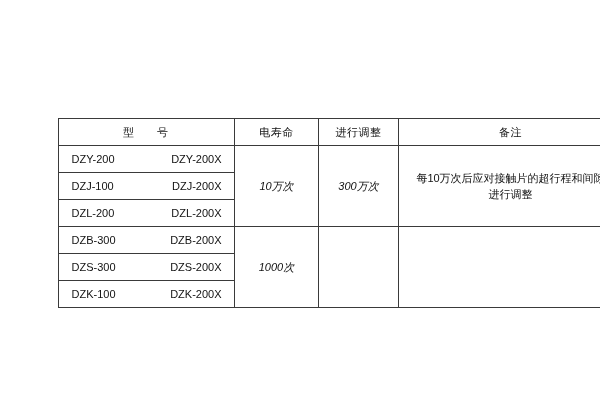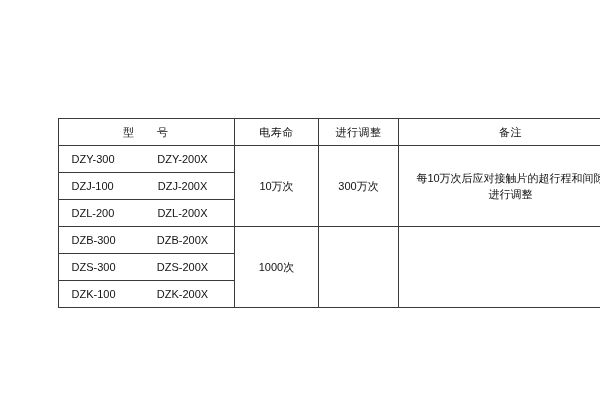--- a/index.html
+++ b/index.html
@@ -55,34 +55,35 @@
     white-space: nowrap;
   }
   .model-cell .m1 {
     display: inline-block;
     min-width: 72px;
     text-align: left;
   }
   .model-cell .m2 {
     display: inline-block;
     min-width: 78px;
-    text-align: center;
+    text-align: right;
   }
   .remark-cell {
     text-align: left;
     padding: 4px 0 4px 16px;
     vertical-align: top;
     line-height: 1.9;
   }
   .remark-cell .line {
     display: block;
     white-space: nowrap;
   }
   .mid {
     vertical-align: middle;
+    font-style: italic;
   }
 </style>
 </head>
 <body>
 
 <div class="sheet">
   <table class="spec">
     <colgroup>
       <col class="col-model">
       <col class="col-elec">
@@ -91,21 +92,21 @@
     </colgroup>
     <tbody>
       <tr>
         <td class="hdr"><span class="spaced">型　号</span></td>
         <td class="hdr">电寿命</td>
         <td class="hdr">进行调整</td>
         <td class="hdr">备注</td>
       </tr>
 
       <tr>
-        <td class="model-cell"><span class="m1">DZY-300</span><span class="m2">DZY-200X</span></td>
+        <td class="model-cell"><span class="m1">DZY-200</span><span class="m2">DZY-200X</span></td>
         <td class="mid" rowspan="3">10万次</td>
         <td class="mid" rowspan="3">300万次</td>
         <td class="remark-cell" rowspan="3">
           <span class="line">每10万次后应对接触片的超行程和间隙</span>
           <span class="line">进行调整</span>
         </td>
       </tr>
 
       <tr>
         <td class="model-cell"><span class="m1">DZJ-100</span><span class="m2">DZJ-200X</span></td>

